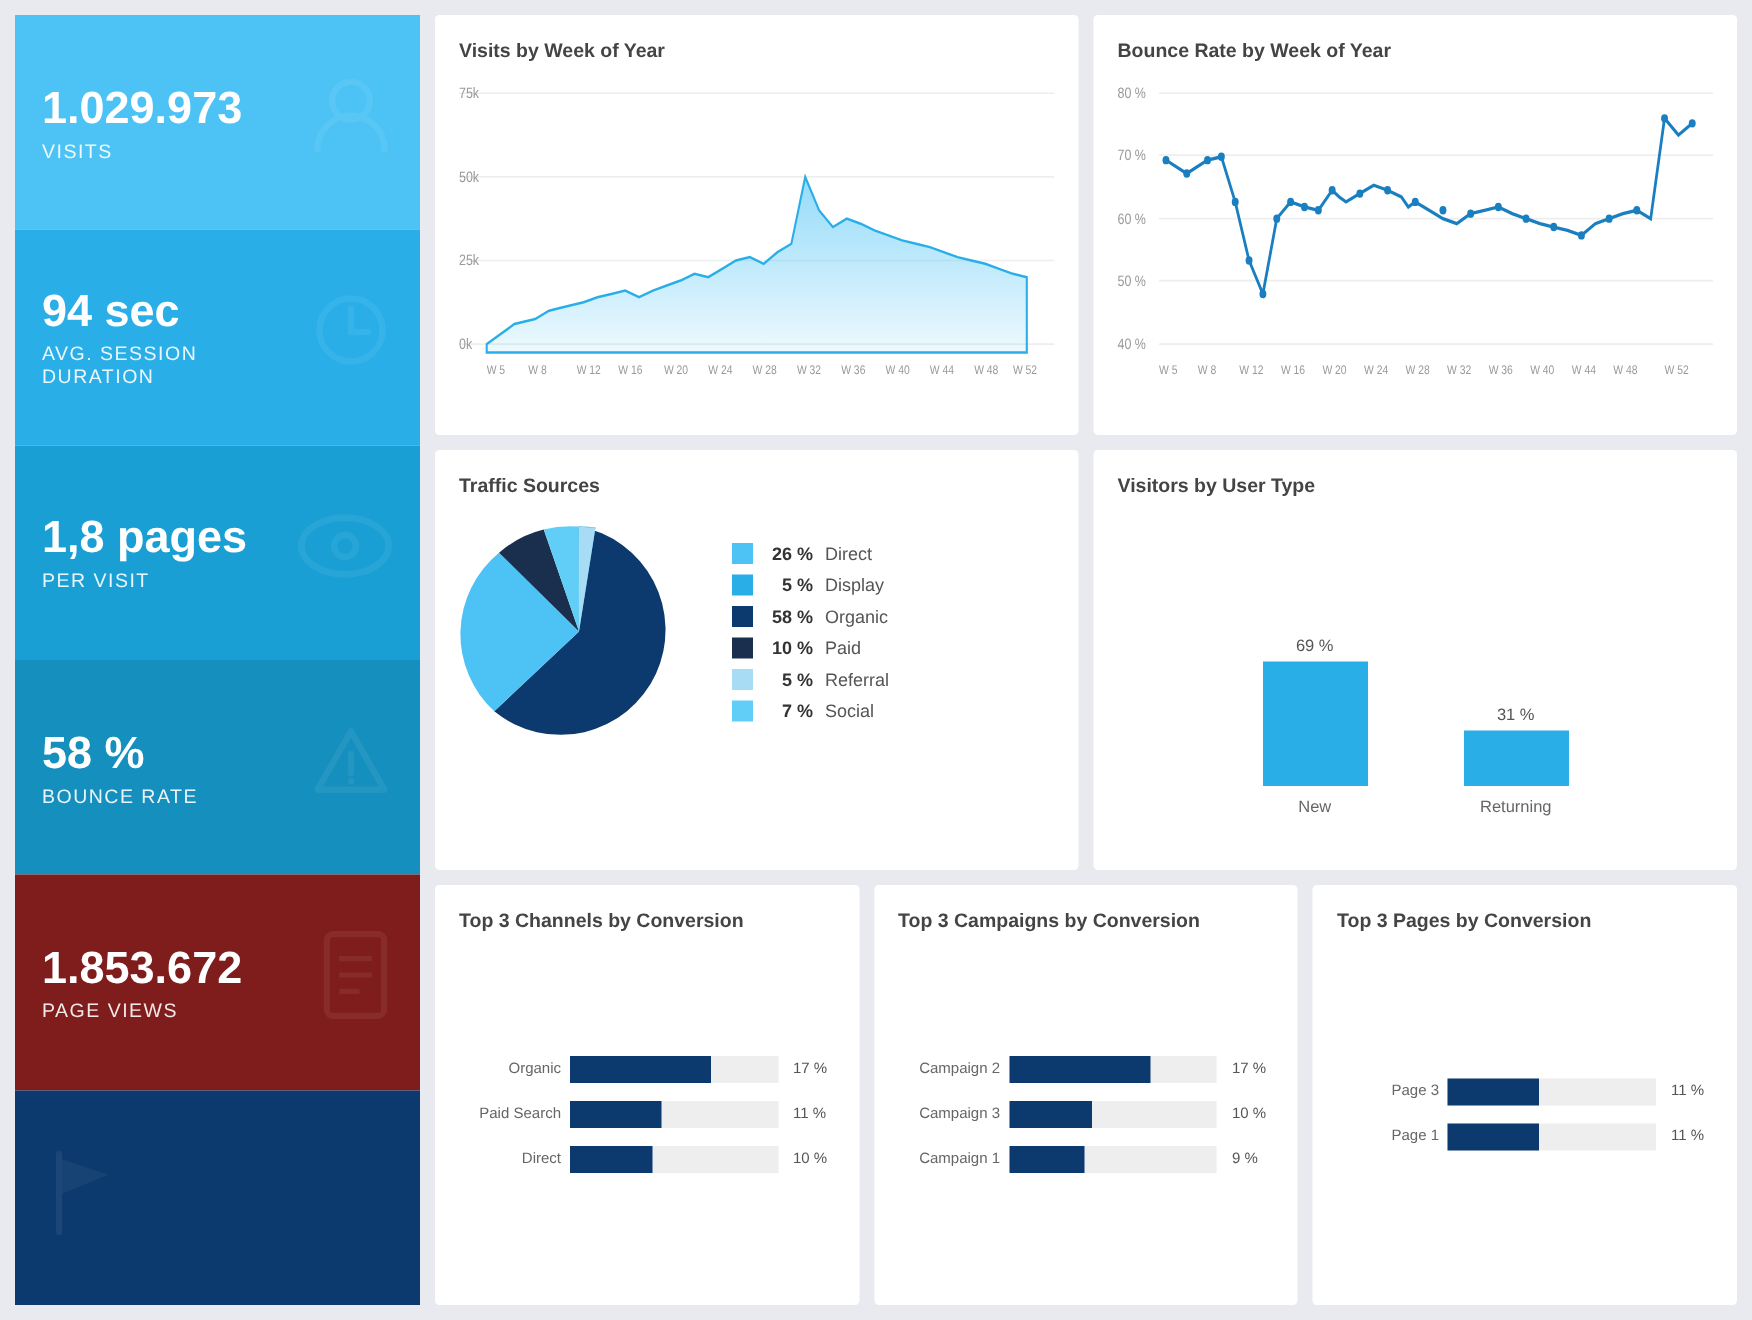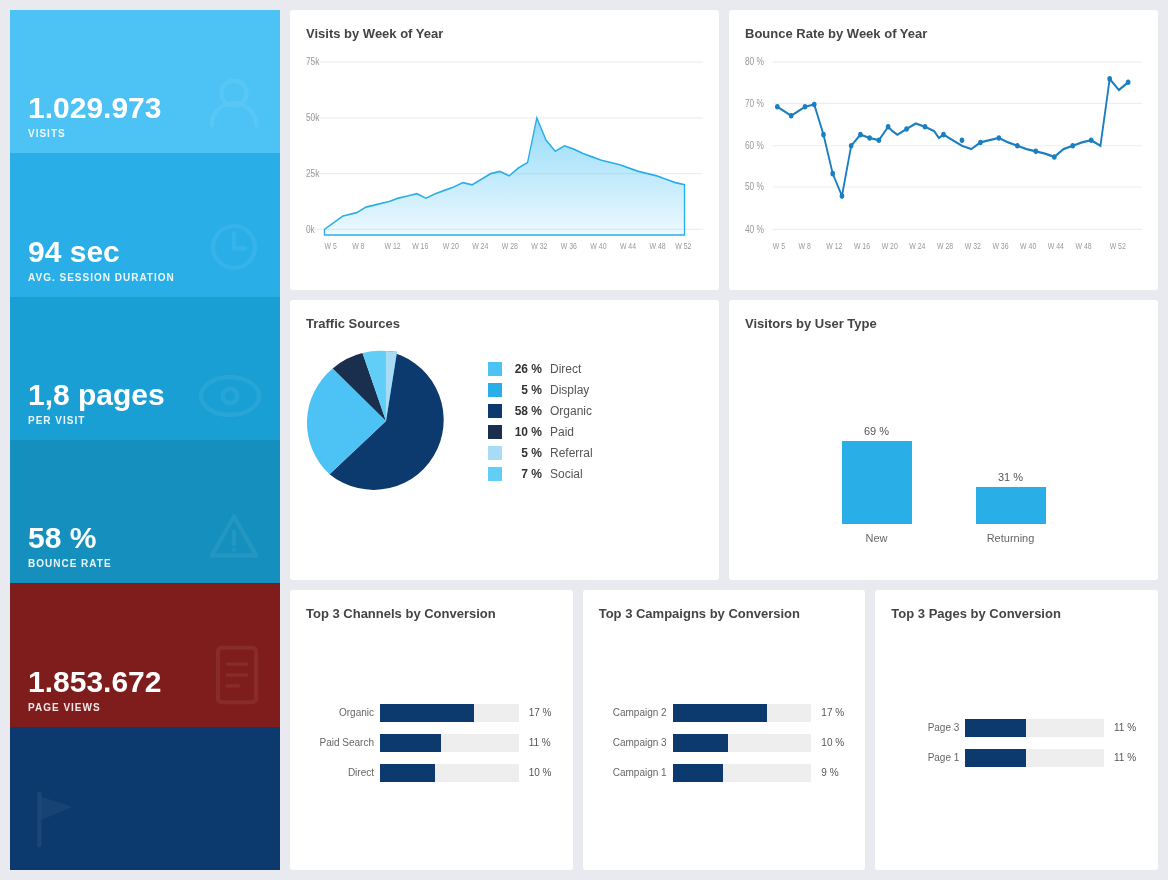--- a/index.html
+++ b/index.html
@@ -21,44 +21,44 @@
     .sidebar {
       width: 270px;
       display: flex;
       flex-direction: column;
       gap: 0;
       flex-shrink: 0;
     }
     .stat-card {
       flex: 1;
       display: flex;
-      align-items: flex-end;
+      align-items: center;
       justify-content: space-between;
       padding: 14px 18px;
       position: relative;
       overflow: hidden;
     }
     .stat-card:nth-child(1) { background: #4dc3f5; }
     .stat-card:nth-child(2) { background: #29aee8; }
     .stat-card:nth-child(3) { background: #1a9fd4; }
     .stat-card:nth-child(4) { background: #1590be; }
     .stat-card:nth-child(5) { background: #7f1d1d; }
     .stat-card:nth-child(6) { background: #0d3a6e; }
     .stat-text { color: white; }
     .stat-value {
       font-size: 30px;
       font-weight: bold;
       line-height: 1.1;
     }
     .stat-label {
-      font-size: 10px;
+      font-size: 13px;
       letter-spacing: 1px;
       margin-top: 4px;
       opacity: 0.9;
-      font-weight: 700;
+      font-weight: 400;
     }
     .stat-icon {
       opacity: 0.25;
       font-size: 52px;
       color: white;
       line-height: 1;
     }
     
     .content {
       flex: 1;

